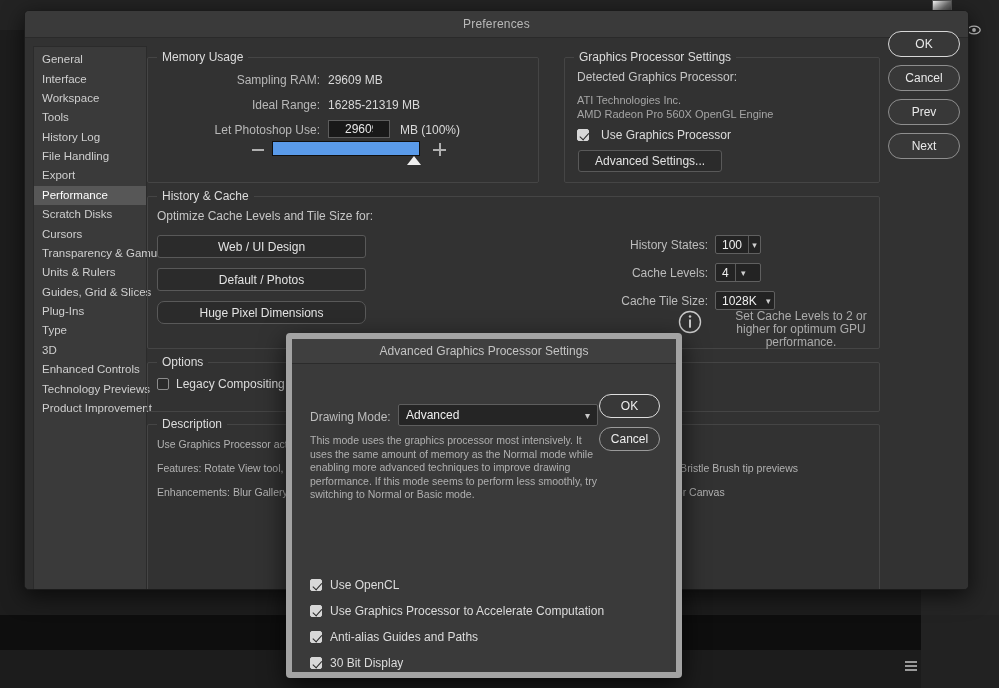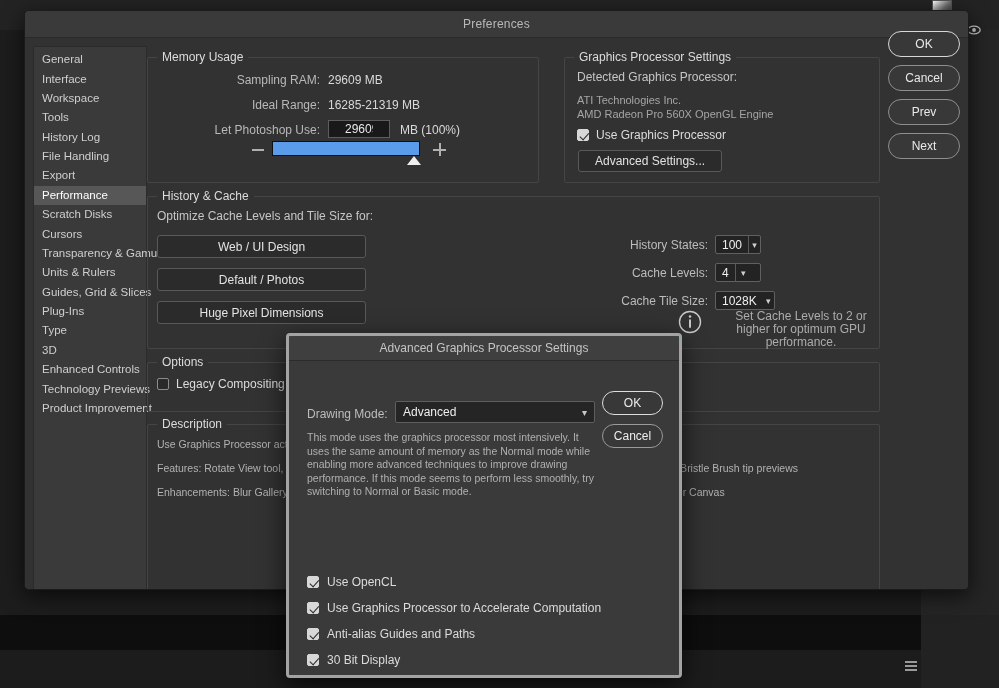--- a/index.html
+++ b/index.html
@@ -84,21 +84,21 @@
   #mem-slider-thumb {
     position:absolute; left:259px; top:98px; width:0; height:0;
     border-left:7px solid transparent; border-right:7px solid transparent;
     border-bottom:9px solid #efefef;
   }
 
   
   #fs-gpu { left:417px; top:11px; width:316px; height:126px; }
   #gpu-detected { position:absolute; left:12px; top:12px; font-size:12px; color:#c6c6c6; }
   #gpu-vendor   { position:absolute; left:12px; top:36px; font-size:11px; color:#a5a5a5; line-height:13.5px; }
-  #gpu-use-row  { position:absolute; left:12px; top:70px; display:flex; align-items:center; gap:7px; }
+  #gpu-use-row  { position:absolute; left:12px; top:70px; display:flex; align-items:center; gap:12px; }
   #gpu-adv-btn {
     position:absolute; left:13px; top:92px; height:22px; padding:0 16px;
     background:#2b2b2b; border:1px solid #595959; border-radius:3px;
     color:#e2e2e2; font-size:12px; font-family:"Liberation Sans",sans-serif;
     display:flex; align-items:center; justify-content:center; cursor:pointer;
   }
 
   
   #fs-hist { left:0px; top:150px; width:733px; height:153px; }
   #hist-optimize { position:absolute; left:9px; top:12px; font-size:12px; color:#c6c6c6; }
@@ -148,21 +148,21 @@
   .cb.on { background:#d8d8d8; border-color:#d8d8d8; }
   .cb.on::after {
     content:""; position:absolute; left:3.5px; top:0.5px; width:4px; height:7.5px;
     border:solid #2b2b2b; border-width:0 1.8px 1.8px 0; transform:rotate(42deg);
   }
   .cb-lab { font-size:12px; color:#dcdcdc; white-space:nowrap; }
 
   
   #modal {
     position:absolute; left:286px; top:333px; width:396px; height:345px;
-    background:#0ea5e9; border:3px solid #a3a3a3; border-radius:4px;
+    background:#0ea5e9; border:6px solid #a3a3a3; border-radius:4px;
     box-shadow:0 8px 26px rgba(0,0,0,.7); overflow:hidden;
   }
   #modal-titlebar {
     height:25px; background:#3f3f3f; border-bottom:1px solid #2b2b2b;
     display:flex; align-items:center; justify-content:center;
   }
   #modal-title { font-size:12px; color:#c4c4c4; }
   #modal-body { position:relative; height:320px; background:#3a3a3a; }
   #dm-label { position:absolute; left:18px; top:46px; font-size:12px; color:#bdbdbd; }
   #dm-select {
@@ -277,21 +277,21 @@
           </div>
           <button id="gpu-adv-btn">Advanced Settings...</button>
         </div>
 
         <div class="fs" id="fs-hist">
           <span class="fs-legend">History &amp; Cache</span>
           <span id="hist-optimize">Optimize Cache Levels and Tile Size for:</span>
 
           <button class="preset-btn" style="top:38px;">Web / UI Design</button>
           <button class="preset-btn" style="top:71px;">Default / Photos</button>
-          <button class="preset-btn" style="top:104px;">Huge Pixel Dimensions</button>
+          <button class="preset-btn" style="top:104px;border-radius:7px;">Huge Pixel Dimensions</button>
 
           <div class="hc-row" style="left:455px; top:38px;">
             <span class="hc-lab">History States:</span>
             <span class="hc-sel" style="width:46px;">
               <span class="v">100</span>
               <span class="arw">▾</span>
             </span>
           </div>
 
           <div class="hc-row" style="left:455px; top:66px;">

